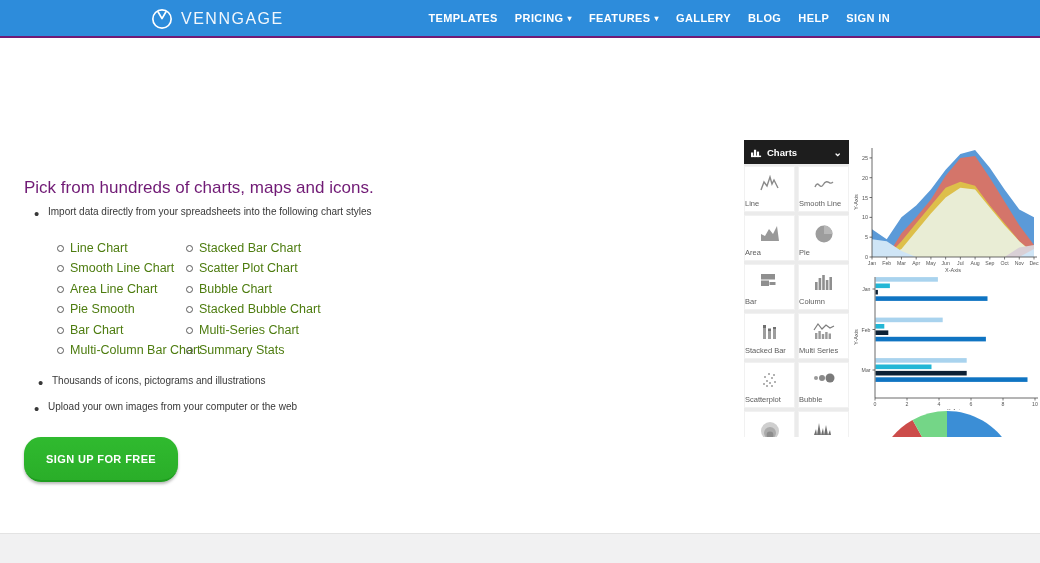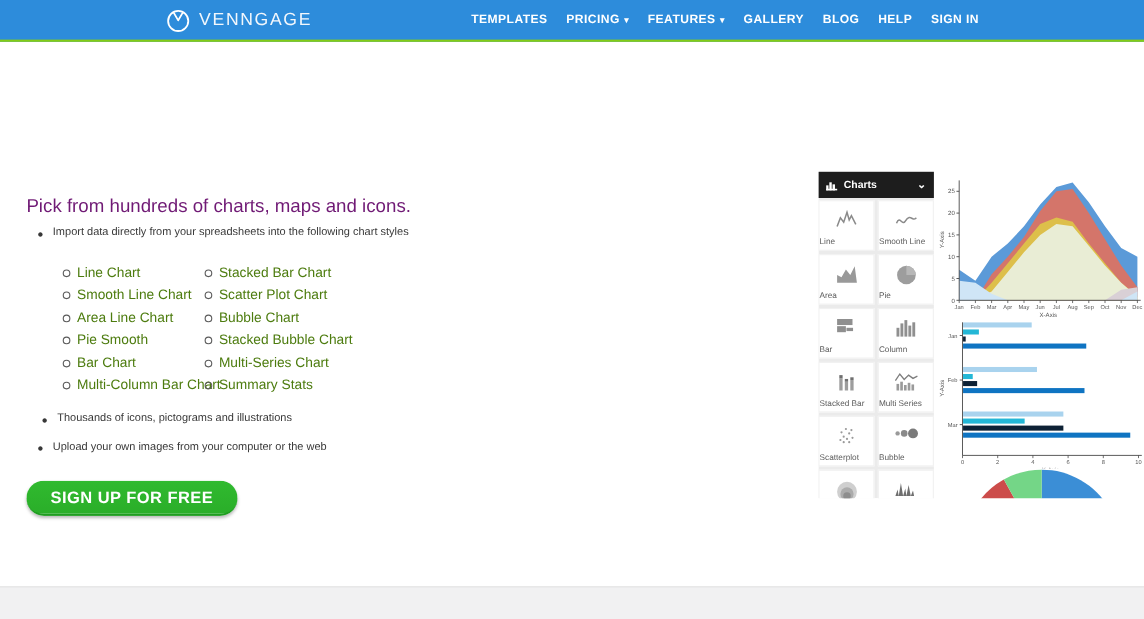--- a/index.html
+++ b/index.html
@@ -2,21 +2,21 @@
 <html><head>
 <meta charset="utf-8">
 <style>
   * { margin:0; padding:0; box-sizing:border-box; }
   html,body { background:#ffffff; }
   body { font-family:"Liberation Sans", sans-serif; }
   #page { position:relative; width:1040px; height:563px; background:#fff; overflow:hidden; }
 
   
   #topnav { position:absolute; left:0; top:0; width:1040px; height:38px;
-            background:#2d8cdb; border-bottom:2px solid #84cc16; }
+            background:#2d8cdb; border-bottom:2px solid #701a75; }
   #brand { position:absolute; left:151px; top:8px; display:flex; align-items:center; gap:8px;
            color:#fff; cursor:pointer; }
   #brand .brand-text { font-size:16px; letter-spacing:1.5px; font-weight:400; color:#f2f7fc; }
   #nav-links { position:absolute; right:150px; top:0; height:36px; display:flex; align-items:center; gap:17px; }
   .nav-item { color:#fff; font-size:11px; font-weight:700; letter-spacing:0.4px; cursor:pointer;
               display:flex; align-items:center; gap:4px; }
   .nav-caret { font-size:8px; line-height:1; position:relative; top:1px; }
 
   
   #hero-title { position:absolute; left:23px; top:138px; font-size:30px; font-weight:300; color:#404040; letter-spacing:0.2px; }
@@ -27,28 +27,28 @@
   #bullet-icons  { left:52px; top:375px; }
   #bullet-upload { left:48px; top:401px; }
 
   .chart-style-list { position:absolute; list-style:none; }
   #chart-style-col1 { left:70px; top:241px; }
   #chart-style-col2 { left:199px; top:241px; }
   .chart-style-list li { position:relative; font-size:12.5px; color:#4d7c0f; height:20.4px; }
   .chart-style-list li::before { content:""; position:absolute; left:-13px; top:4px; width:5px; height:5px;
      border:1px solid #5a5a5a; border-radius:50%; }
 
-  #cta-button { position:absolute; left:24px; top:437px; height:32px; padding:0 22px;
+  #cta-button { position:absolute; left:24px; top:437px; height:45px; padding:0 22px;
      background:linear-gradient(#30ba2f,#2aae29); border:none; border-bottom:2px solid #1f9d20;
      border-radius:17px; color:#fff; font-family:"Liberation Sans",sans-serif;
-     font-size:15px; font-weight:700; letter-spacing:0.4px; cursor:pointer;
+     font-size:11px; font-weight:700; letter-spacing:0.4px; cursor:pointer;
      box-shadow:0 2px 3px rgba(0,0,0,0.28); }
 
   
-  #shot { position:absolute; left:744px; top:156px; width:296px; height:297px; overflow:hidden; background:#fff;padding-left:39px; }
+  #shot { position:absolute; left:744px; top:140px; width:296px; height:297px; overflow:hidden; background:#fff;padding-left:39px; }
 
   #chart-panel { position:absolute; left:0; top:0; width:105px; height:297px; background:#ebebeb; }
   #panel-header { position:absolute; left:0; top:0; width:105px; height:24px; background:#1d1d1d;
      display:flex; align-items:center; padding:0 7px; color:#fff; cursor:pointer; }
   #panel-header .hdr-label { font-size:9.5px; font-weight:700; margin-left:5px; }
   #panel-header .hdr-caret { margin-left:auto; font-size:10px; font-weight:700; }
   #tile-grid { position:absolute; left:0; top:26px; width:105px; display:grid;
      grid-template-columns:51px 51px; gap:3px 3px; }
   .tile { width:51px; height:46px; background:#fff; border:1px solid #f1f1f1; position:relative; cursor:pointer; }
   .tile svg { position:absolute; left:50%; top:8px; transform:translateX(-50%); }

